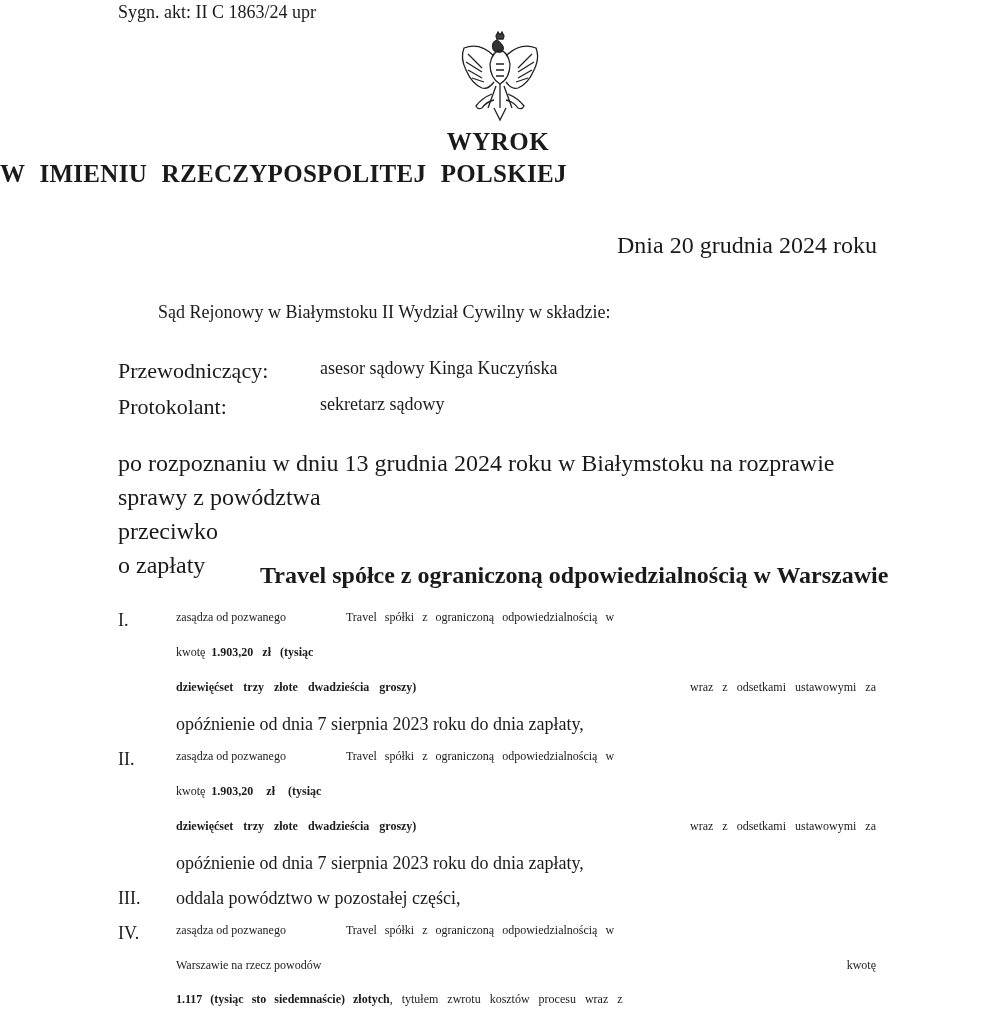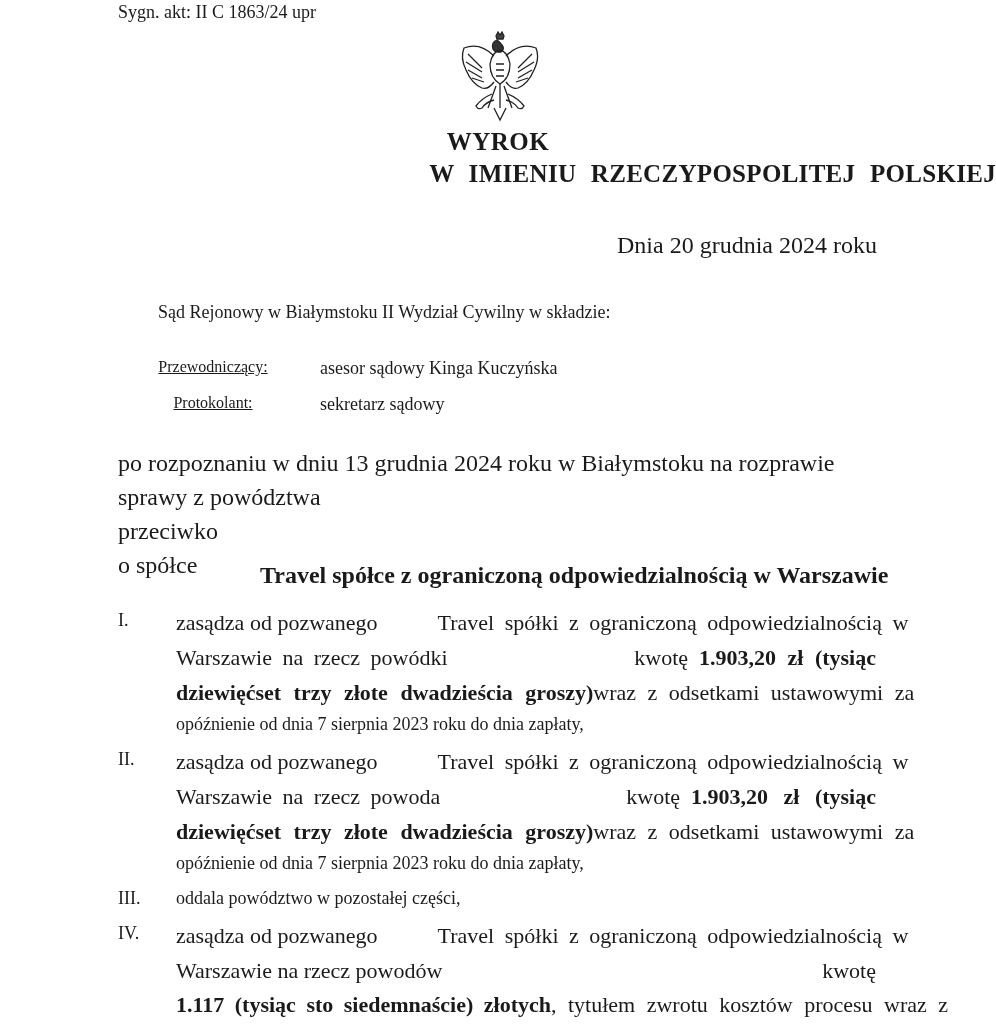--- a/index.html
+++ b/index.html
@@ -4,30 +4,30 @@
   <style>
     html, body { margin: 0; padding: 0; background: #ffffff; }
     body {
       width: 996px; height: 1024px; overflow: hidden; position: relative;
       font-family: "Liberation Serif", serif; color: #1a1a1a;
     }
     .abs { position: absolute; white-space: nowrap; }
     .sygn { left: 118px; top: 2px; font-size: 18px; }
     .eagle { left: 456px; top: 28px; width: 88px; height: 96px; }
     .title1 { left: 0; width: 996px; top: 128px; text-align: center; font-size: 25px; font-weight: bold; letter-spacing: 0.5px; }
-    .title2 { left: 0; width: 996px; top: 160px; text-align: right; font-size: 25px; font-weight: bold; word-spacing: 8px; letter-spacing: 0.3px; }
+    .title2 { left: 0; width: 996px; top: 160px; text-align: left; font-size: 25px; font-weight: bold; word-spacing: 8px; letter-spacing: 0.3px; }
     .date { right: 119px; top: 232px; font-size: 24px; }
     .court { left: 118px; top: 302px; font-size: 18px; margin-left: 40px; }
-    .role-label { font-size: 16px; text-align: center; width: 190px; left: 118px; text-decoration: underline; }
+    .role-label { font-size: 22px; text-align: left; width: 190px; left: 118px; }
     .role-value { font-size: 18px; left: 320px; }
     .p { font-size: 24px; left: 118px; }
     .bold { font-weight: bold; margin-top: 44px; }
     .item-num { font-size: 18px; left: 118px; width: 40px; }
     .line-left { font-size: 18px; left: 176px; white-space: nowrap; }
-    .row { position: absolute; left: 176px; width: 700px; font-size: 22px; display: flex; justify-content: space-between; white-space: nowrap; }
+    .row { position: absolute; left: 176px; width: 700px; font-size: 12px; display: flex; justify-content: space-between; white-space: nowrap; }
     .row span { display: inline-block; }
   </style>
 </head>
 <body>
 
 <div class="abs sygn">Sygn. akt: II C 1863/24 upr</div>
 
 <svg class="abs eagle" viewBox="0 0 88 96">
   <g fill="none" stroke="#222" stroke-width="1.3">
     <path d="M40 8 l2 -4 l2 3 l2 -3 l2 4 l-1 3 h-6 z" fill="#444"></path>
@@ -52,48 +52,46 @@
 <div class="abs court">Sąd Rejonowy w Białymstoku II Wydział Cywilny w składzie:</div>
 <div class="abs role-label" style="top:358px">Przewodniczący:</div>
 <div class="abs role-value" style="top:358px">asesor sądowy Kinga Kuczyńska</div>
 <div class="abs role-label" style="top:394px">Protokolant:</div>
 <div class="abs role-value" style="top:394px">sekretarz sądowy</div>
 
 <div class="abs p" style="top:450px">po rozpoznaniu w dniu 13 grudnia 2024 roku w Białymstoku na rozprawie</div>
 <div class="abs p" style="top:484px">sprawy z powództwa</div>
 <div class="abs p" style="top:518px">przeciwko</div>
 <div class="abs p bold" style="top:518px; left:260px">Travel spółce z ograniczoną odpowiedzialnością w Warszawie</div>
-<div class="abs p" style="top:552px">o spółce</div>
+<div class="abs p" style="top:552px">o zapłaty</div>
 
 <div class="abs item-num" style="top:610px">I.</div>
 <div class="row" style="top:610px">
   <span>zasądza od pozwanego</span>
   <span style="margin-left:60px; flex:1; display:flex; justify-content:space-between;">
       <span style="word-spacing:5px">Travel spółki z ograniczoną odpowiedzialnością w</span>
     </span>
 </div>
 <div class="row" style="top:645px">
-  <span style="word-spacing:5px">Warszawie na rzecz powódki</span>
   <span><span>kwotę</span>&nbsp; <b style="word-spacing:6px">1.903,20 zł (tysiąc</b></span>
 </div>
 <div class="row" style="top:680px">
   <b style="word-spacing:7px">dziewięćset trzy złote dwadzieścia groszy)</b>
   <span style="word-spacing:6px">wraz z odsetkami ustawowymi za</span>
 </div>
 <div class="abs line-left" style="top:714px">opóźnienie od dnia 7 sierpnia 2023 roku do dnia zapłaty,</div>
 
 <div class="abs item-num" style="top:749px">II.</div>
 <div class="row" style="top:749px">
   <span>zasądza od pozwanego</span>
   <span style="margin-left:60px; flex:1; display:flex; justify-content:space-between;">
       <span style="word-spacing:5px">Travel spółki z ograniczoną odpowiedzialnością w</span>
     </span>
 </div>
 <div class="row" style="top:784px">
-  <span style="word-spacing:5px">Warszawie na rzecz powoda</span>
   <span><span>kwotę</span>&nbsp; <b style="word-spacing:10px">1.903,20 zł (tysiąc</b></span>
 </div>
 <div class="row" style="top:819px">
   <b style="word-spacing:7px">dziewięćset trzy złote dwadzieścia groszy)</b>
   <span style="word-spacing:6px">wraz z odsetkami ustawowymi za</span>
 </div>
 <div class="abs line-left" style="top:853px">opóźnienie od dnia 7 sierpnia 2023 roku do dnia zapłaty,</div>
 
 <div class="abs item-num" style="top:888px">III.</div>
 <div class="abs line-left" style="top:888px">oddala powództwo w pozostałej części,</div>

